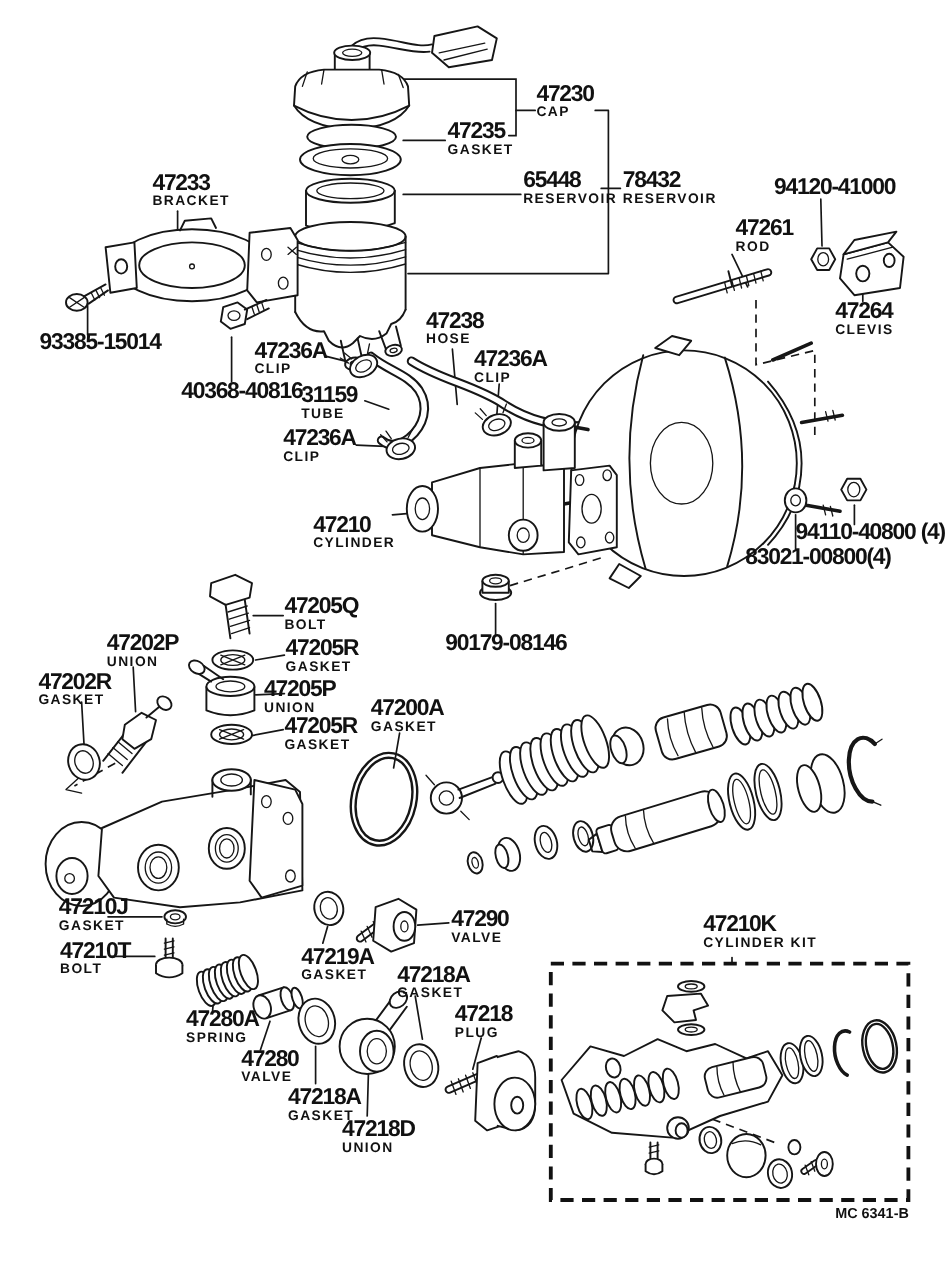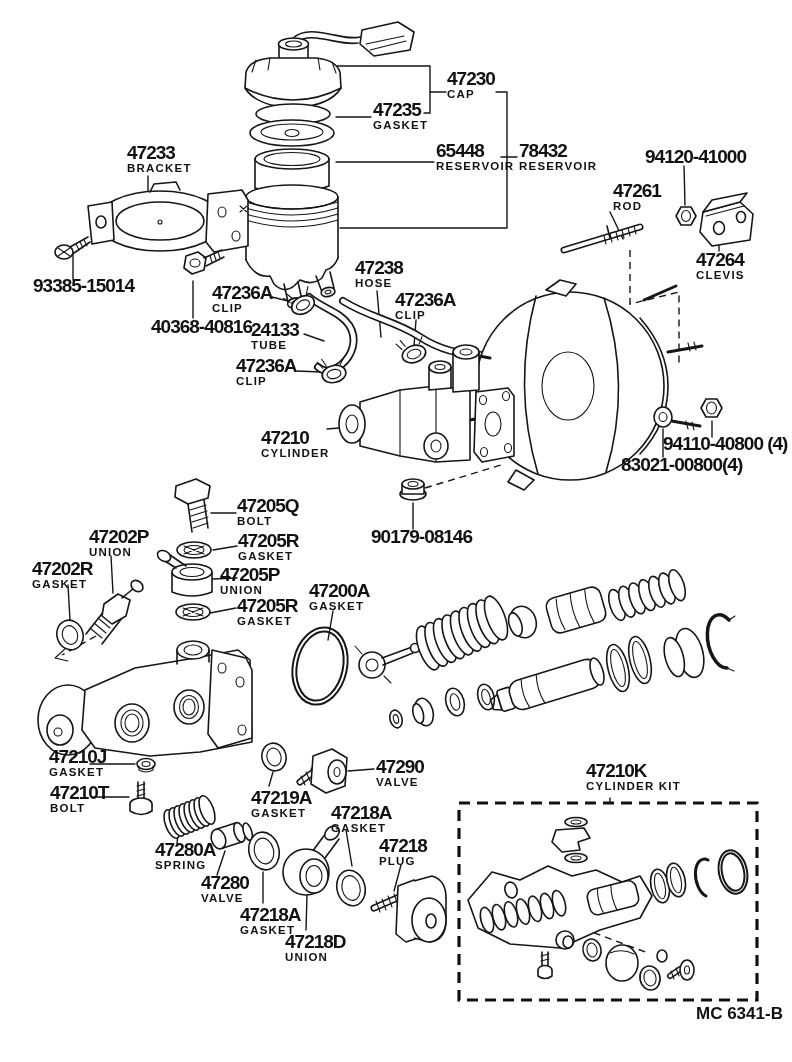--- a/index.html
+++ b/index.html
@@ -2,21 +2,21 @@
 <html><head>
 <meta charset="utf-8">
 <style>
   html,body{margin:0;padding:0;background:#fff;}
   #page{position:relative;width:792px;height:1062px;background:#fff;overflow:hidden;
         font-family:"Liberation Sans","DejaVu Sans",sans-serif;}
   #art{position:absolute;left:0;top:0;}
   .lbl{position:absolute;color:#111;line-height:1;white-space:nowrap;}
   .num{font-size:19px;font-weight:bold;letter-spacing:-1px;}
   .nm{font-size:11.5px;font-weight:bold;letter-spacing:1.2px;margin-top:1px;}
-  .doc{position:absolute;font-size:17px;font-weight:bold;color:#111;letter-spacing:0;}
+  .doc{position:absolute;font-size:12px;font-weight:bold;color:#111;letter-spacing:0;}
   
   .ln{fill:none;stroke:#161616;stroke-width:1.6;stroke-linecap:round;stroke-linejoin:round;}
   .th{stroke-width:1.1;}
   .fw{fill:#fff;stroke:#161616;stroke-width:1.6;stroke-linejoin:round;}
   .tube{fill:none;stroke:#161616;stroke-width:8;stroke-linecap:round;}
   .tubein{fill:none;stroke:#fff;stroke-width:4.6;stroke-linecap:round;}
   .rod{fill:none;stroke:#161616;stroke-width:7;stroke-linecap:round;}
   .rodin{fill:none;stroke:#fff;stroke-width:3.8;stroke-linecap:round;}
   .dash{fill:none;stroke:#161616;stroke-width:1.4;stroke-dasharray:7 5;}
   .kitbox{fill:none;stroke:#111;stroke-width:3.2;stroke-dasharray:11 7;}
@@ -488,21 +488,21 @@
       <div class="num">93385-15014</div>
     </div>
   <div class="lbl" style="left:212px;top:283px">
       <div class="num">47236A</div>
       <div class="nm">CLIP</div>
     </div>
   <div class="lbl" style="left:151px;top:317px">
       <div class="num">40368-40816</div>
     </div>
   <div class="lbl" style="left:251px;top:320px">
-      <div class="num">24133</div>
+      <div class="num">31159</div>
       <div class="nm">TUBE</div>
     </div>
   <div class="lbl" style="left:355px;top:258px">
       <div class="num">47238</div>
       <div class="nm">HOSE</div>
     </div>
   <div class="lbl" style="left:395px;top:290px">
       <div class="num">47236A</div>
       <div class="nm">CLIP</div>
     </div>

